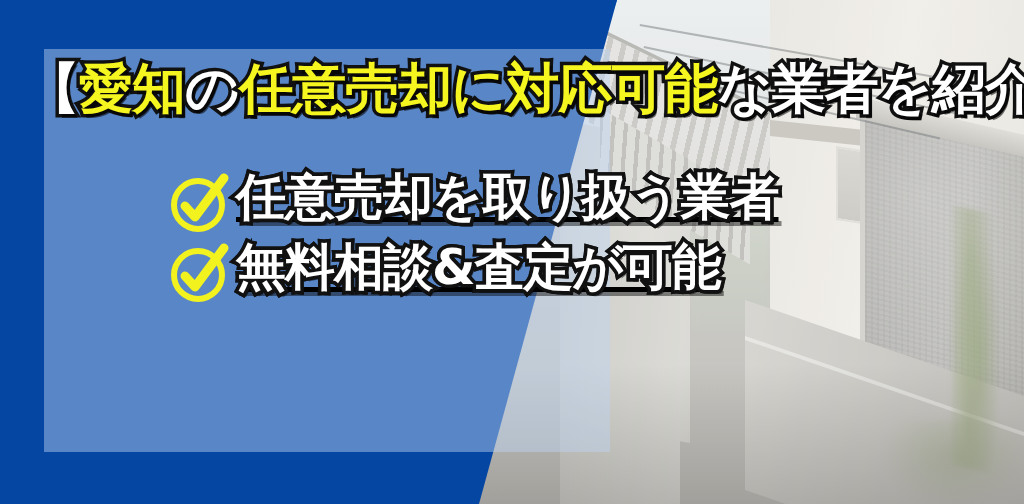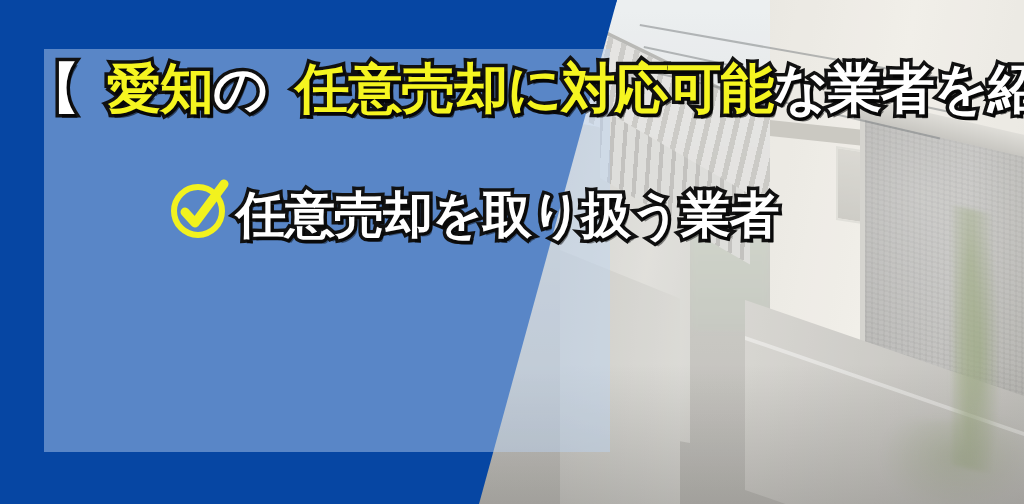--- a/index.html
+++ b/index.html
@@ -210,32 +210,33 @@
     font-size: 54px;
     line-height: 1;
     font-weight: 700;
     letter-spacing: -1px;
     white-space: nowrap;
     -webkit-text-stroke: 7px #111111;
     paint-order: stroke fill;
     text-shadow: 3px 4px 0 rgba(0,0,0,.55);
   }
   .headline .seg { color: #ffffff; }
-  .headline .seg.hl { color: #f5f520; margin-left: 28px; }
+  .headline .seg.hl { color: #f5f520; }
 
   .bullets {
     position: absolute;
     left: 168px; top: 172px;
     width: 840px;
   }
   .bullet {
     display: flex;
-    align-items: flex-end;
+    align-items: flex-start;
     height: 68px;
     margin-bottom: 2px;
+    text-decoration: underline;
   }
   .check-icon {
     flex: 0 0 auto;
     width: 62px; height: 62px;
     position: relative;
     margin-right: 6px;
   }
   .check-icon svg { display: block; width: 62px; height: 62px; }
 
   .bullet-label {
@@ -296,15 +297,24 @@
       <span class="check-icon">
         <svg viewBox="0 0 62 62" aria-hidden="true">
           <circle cx="30" cy="33" r="24" fill="none" stroke="#f2f21e" stroke-width="6"></circle>
           <path d="M17 34 L27 45 L56 6" fill="none" stroke="#f2f21e" stroke-width="9" stroke-linecap="round" stroke-linejoin="round"></path>
         </svg>
       </span>
       <span class="bullet-label">任意売却を取り扱う業者</span>
     </div>
 
 
+    <div class="bullet">
+      <span class="check-icon">
+        <svg viewBox="0 0 62 62" aria-hidden="true">
+          <circle cx="30" cy="33" r="24" fill="none" stroke="#f2f21e" stroke-width="6"></circle>
+          <path d="M17 34 L27 45 L56 6" fill="none" stroke="#f2f21e" stroke-width="9" stroke-linecap="round" stroke-linejoin="round"></path>
+        </svg>
+      </span>
+      <span class="bullet-label">無料相談&amp;査定が可能</span>
+    </div>
 
   </div>
 </div>
 
 </body></html>

